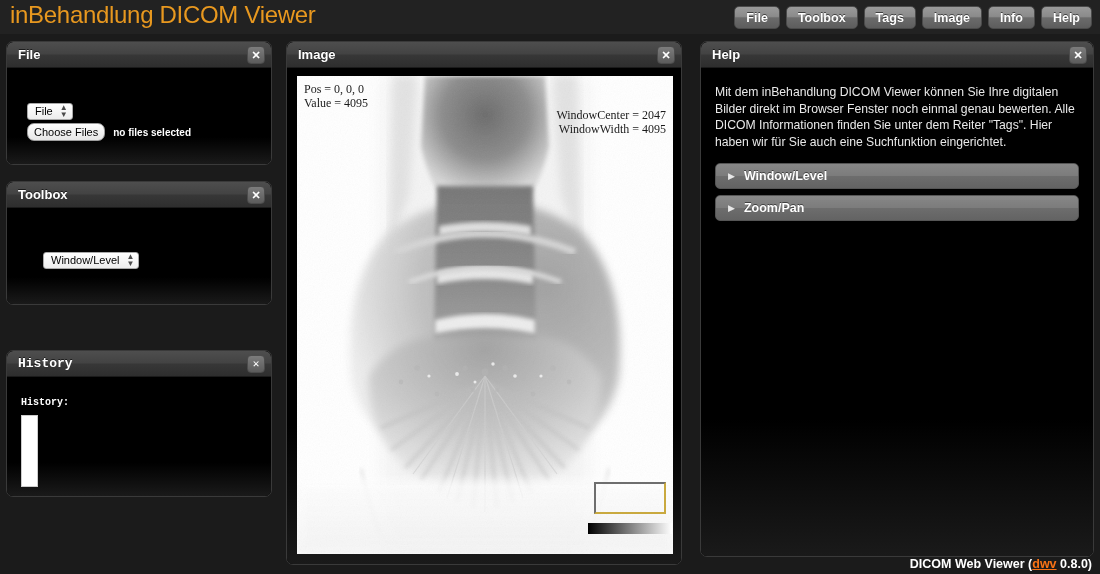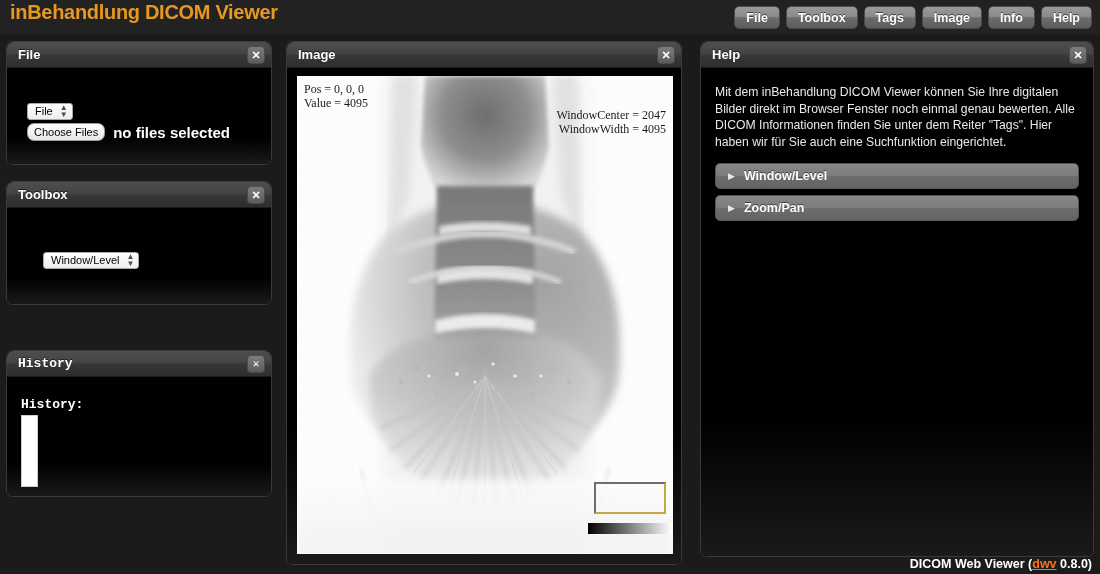--- a/index.html
+++ b/index.html
@@ -16,22 +16,22 @@
   
   .topbar {
     position: absolute;
     left: 0; top: 0;
     width: 1100px; height: 34px;
     background: #222222;
   }
   .app-title {
     position: absolute;
     left: 10px; top: 1px;
-    font-size: 20px;
-    font-weight: bold;
+    font-size: 24px;
+    font-weight: normal;
     color: #e8981f;
     letter-spacing: -0.3px;
     white-space: nowrap;
   }
   .navbuttons {
     position: absolute;
     right: 8px; top: 6px;
     display: flex;
     gap: 6px;
   }
@@ -133,31 +133,31 @@
     background: linear-gradient(180deg, #ffffff, #e6e6e6);
     border: 1px solid #9d9d9d;
     border-radius: 7px;
     font-size: 11px;
     color: #000000;
     cursor: pointer;
     white-space: nowrap;
   }
   .nofiles {
     margin-left: 8px;
-    font-size: 15px;
+    font-size: 10px;
     font-weight: bold;
     color: #ffffff;
     white-space: nowrap;
   }
   .tool-select-wrap { position: absolute; left: 36px; top: 42px; }
 
   .history-label {
     position: absolute;
     left: 14px; top: 20px;
-    font-size: 13px;
+    font-size: 10px;
     font-weight: bold;
     color: #ffffff;
   }
   .history-list {
     position: absolute;
     left: 14px; top: 38px;
     width: 17px; height: 72px;
     background: #ffffff;
     border: 1px solid #cccccc;
   }

